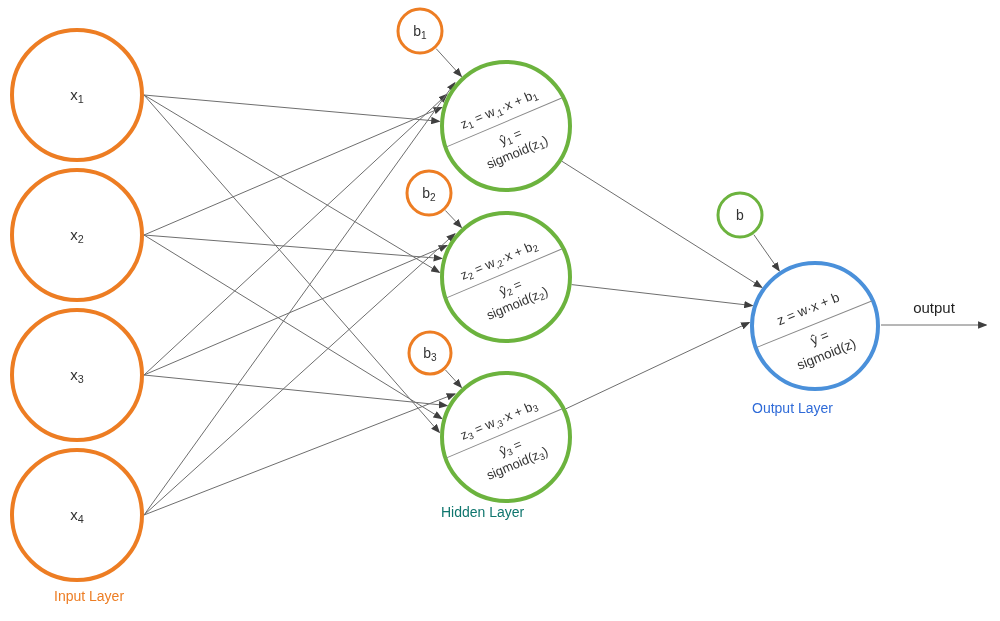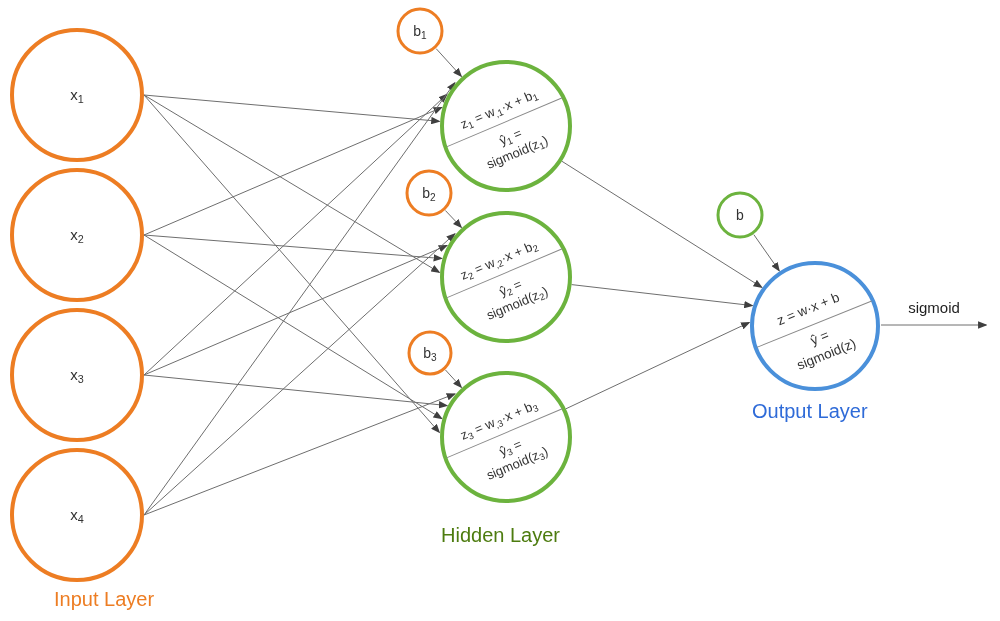--- a/index.html
+++ b/index.html
@@ -1,21 +1,21 @@
 <!DOCTYPE html>
 <html><head>
 <meta charset="utf-8">
 <style>
   html,body{margin:0;padding:0;background:#ffffff;}
   .stage{
     position:relative;width:1000px;height:621px;background:#ffffff;overflow:hidden;
     font-family:"Liberation Sans","DejaVu Sans",sans-serif;
   }
   .stage svg{position:absolute;left:0;top:0;}
-  .layer-label{position:absolute;font-size:20px;white-space:nowrap;}
+  .layer-label{position:absolute;font-size:14px;white-space:nowrap;}
   #label-input{left:18px;top:588px;margin-left:36px;}
   #label-hidden{left:441px;top:504px;}
   #label-output{left:752px;top:400px;}
   #label-outarrow{left:903px;top:299px;font-size:15px;color:#1f1f1f;width:62px;text-align:center;}
 </style>
 </head>
 <body>
 
 <div class="stage">
   <svg id="diagram-svg" width="1000" height="621" viewBox="0 0 1000 621">
@@ -107,16 +107,16 @@
           <text font-family="&quot;Liberation Sans&quot;,&quot;DejaVu Sans&quot;,sans-serif" font-size="13.5" fill="#333333" text-anchor="middle" x="0" y="17"><tspan>ŷ =</tspan></text>
           <text font-family="&quot;Liberation Sans&quot;,&quot;DejaVu Sans&quot;,sans-serif" font-size="13.5" fill="#333333" text-anchor="middle" x="0" y="35"><tspan>sigmoid(z)</tspan></text>
         </g>
       </g>
       <g>
         <circle cx="740" cy="215" r="22" fill="#fff" stroke="#6CB33E" stroke-width="3"></circle>
         <text font-family="&quot;Liberation Sans&quot;,&quot;DejaVu Sans&quot;,sans-serif" font-size="14" fill="#333333" text-anchor="middle" x="740" y="220"><tspan>b</tspan></text>
       </g>
     </svg>
   <div class="layer-label" id="label-input" style="color: rgb(237, 125, 35);">Input Layer</div>
-  <div class="layer-label" id="label-hidden" style="color: #4d7c0f; margin-top: 20px;">Hidden Layer</div>
+  <div class="layer-label" id="label-hidden" style="color: #0f766e;">Hidden Layer</div>
   <div class="layer-label" id="label-output" style="color: rgb(47, 107, 216);">Output Layer</div>
-  <div class="layer-label" id="label-outarrow">sigmoid</div>
+  <div class="layer-label" id="label-outarrow">output</div>
 </div>
 
 </body></html>

